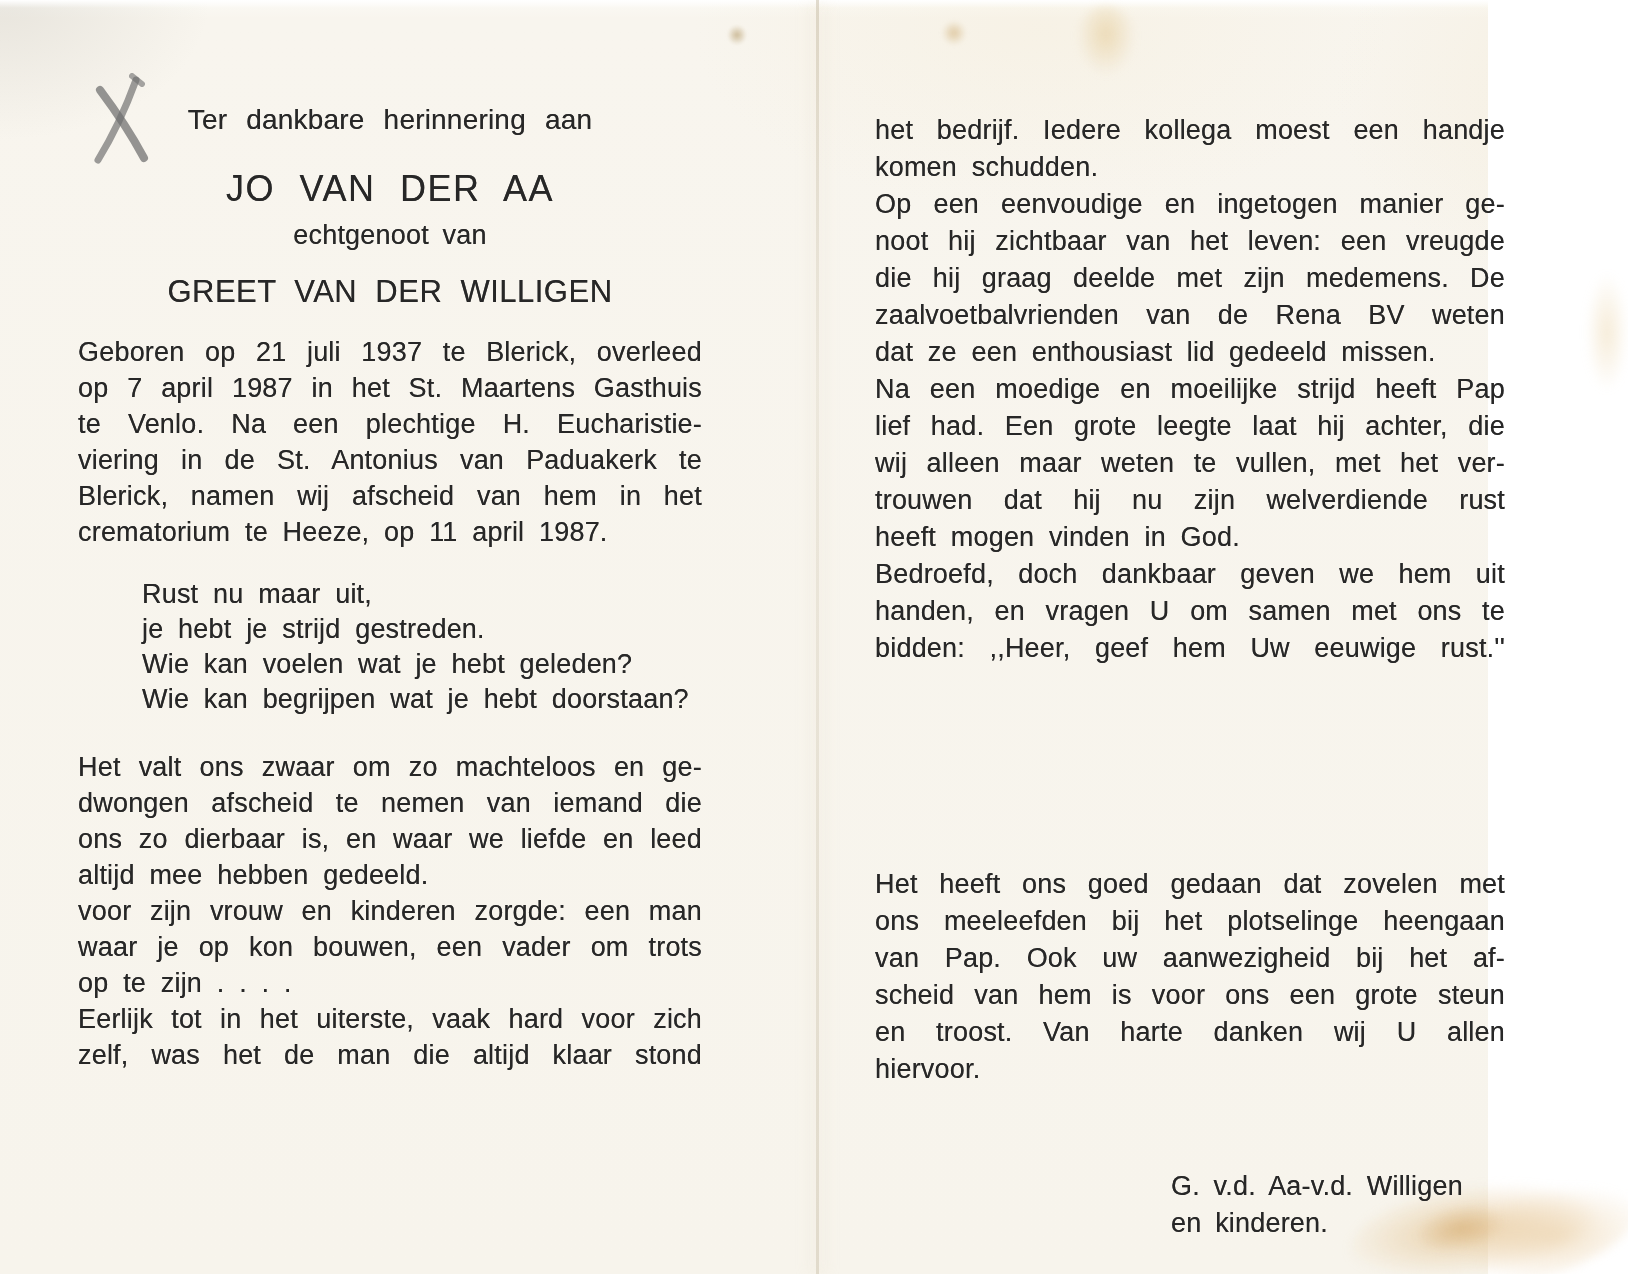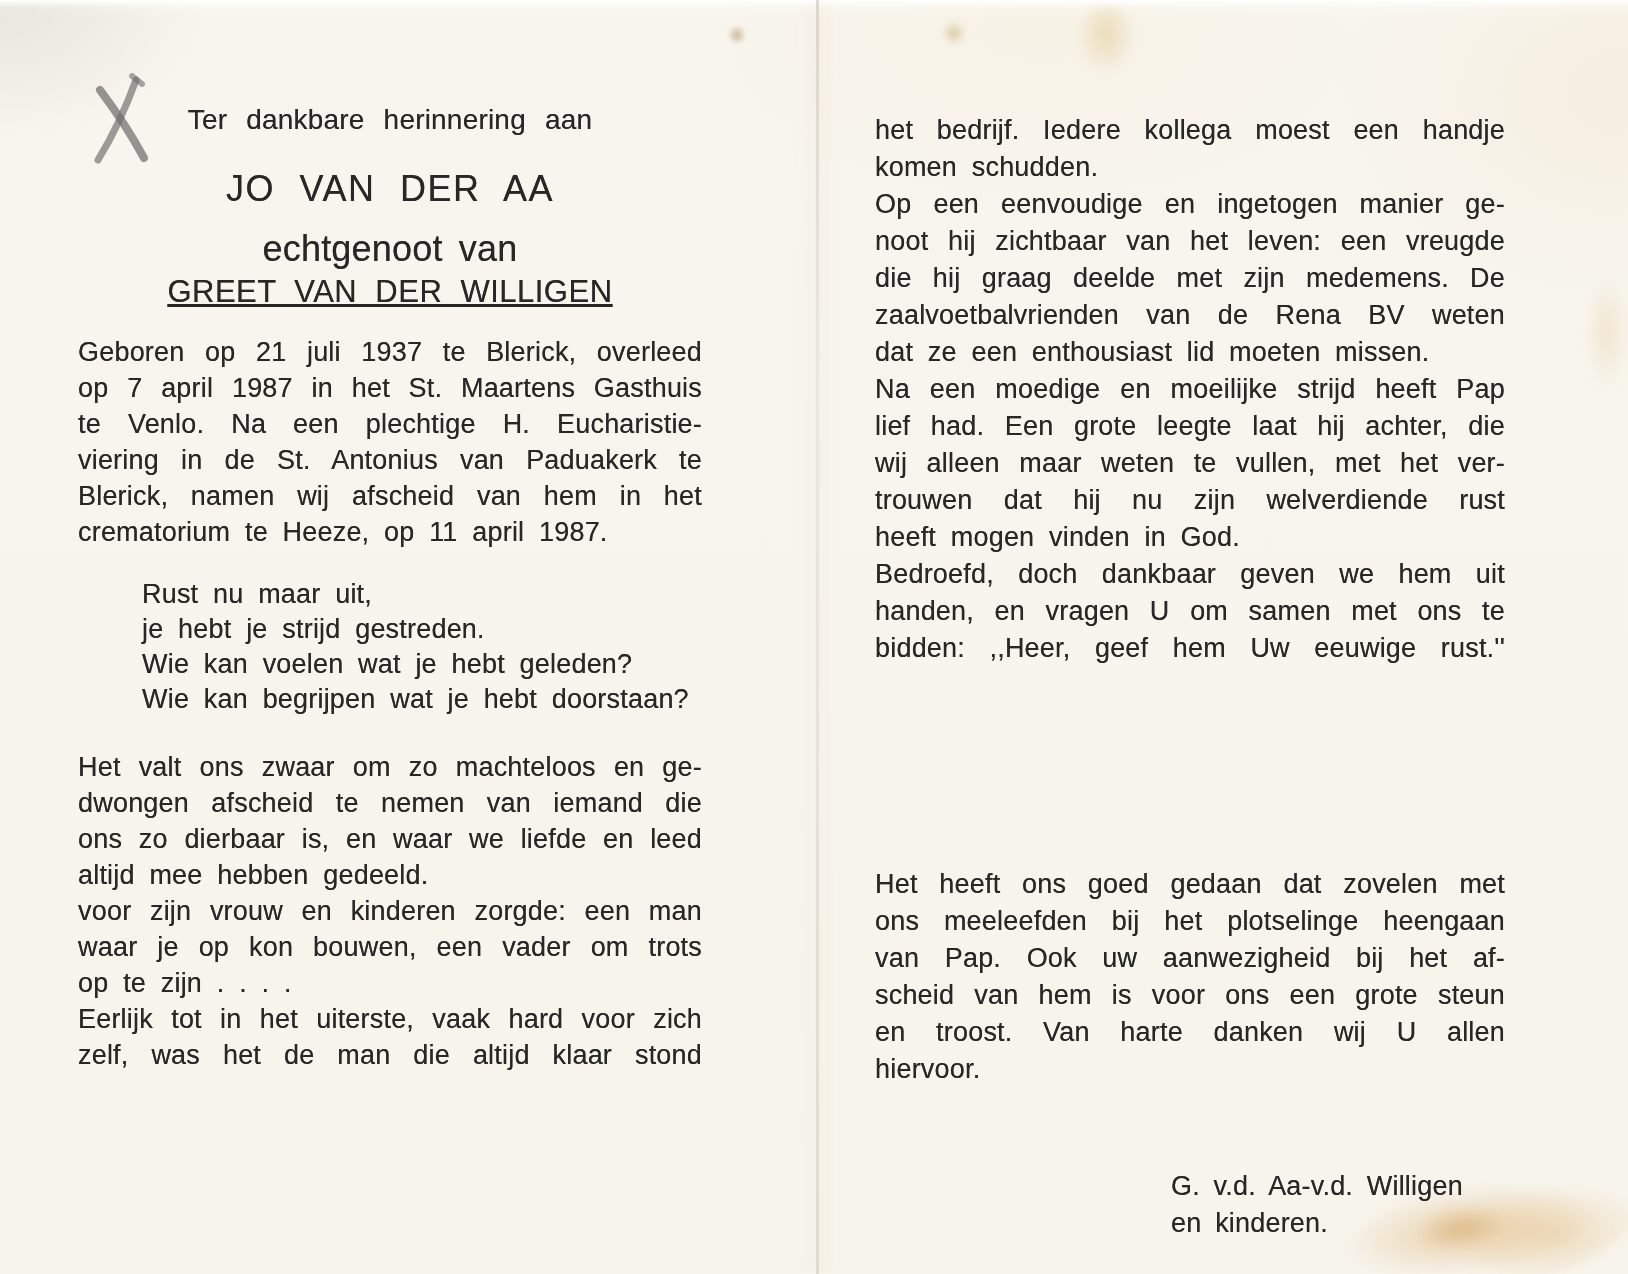--- a/index.html
+++ b/index.html
@@ -1,18 +1,18 @@
 <!DOCTYPE html>
 <html><head>
 <meta charset="utf-8">
 <style>
   html,body{margin:0;padding:0;}
   body{width:1628px;height:1274px;overflow:hidden;
        font-family:"Liberation Sans","DejaVu Sans",sans-serif;}
-  .scan{position:relative;width:1628px;height:1274px;
+  .scan{position:relative;width:1488px;height:1274px;
         background:
           radial-gradient(ellipse 300px 200px at 0px 0px, rgba(190,186,176,.28), rgba(190,186,176,0) 70%),
           radial-gradient(ellipse 420px 300px at 1628px 90px, rgba(236,214,170,.20), rgba(236,214,170,0) 70%),
           radial-gradient(ellipse 500px 260px at 1040px 30px, rgba(240,222,180,.14), rgba(240,222,180,0) 70%),
           linear-gradient(180deg,#fbfaf5 0,#f8f5ee 18px,#f7f4ec 100%);
         color:#272727;}
   .scan::before{content:"";position:absolute;left:0;top:0;width:100%;height:8px;
         background:linear-gradient(180deg,#ffffff, rgba(255,255,255,0));pointer-events:none;}
   
   .fold{position:absolute;left:816px;top:0;width:3px;height:1274px;
@@ -42,22 +42,22 @@
   .txt{position:absolute;font-size:27px;letter-spacing:.2px;word-spacing:7px;
        color:#272727;text-shadow:0 0 .6px rgba(45,45,45,.75);}
   .ln{height:36px;line-height:36px;overflow:hidden;text-align:left;white-space:nowrap;}
   .rt .ln{height:37px;line-height:37px;}
   .ln.j{text-align:justify;white-space:normal;}
   .ln.j::after{content:"";display:inline-block;width:100%;height:0;}
   
   .center{left:78px;width:624px;text-align:center;}
   .ded{top:104px;font-size:28px;word-spacing:11px;}
   .name{top:168px;font-size:36px;letter-spacing:1.5px;word-spacing:13px;}
-  .rel{top:228px;font-size:36px;word-spacing:6px;}
-  .spouse{top:274px;font-size:31px;letter-spacing:.5px;word-spacing:9px;text-decoration:underline;}
+  .rel{top:220px;font-size:27px;word-spacing:6px;}
+  .spouse{top:274px;font-size:31px;letter-spacing:.5px;word-spacing:9px;}
   
   .colL{left:78px;width:624px;}
   .colR{left:875px;width:630px;}
   .p1{top:334px;}
   .poem{top:577px;}
   .poem .ln{height:35px;line-height:35px;padding-left:64px;}
   .p2{top:749px;}
   .rp1{top:112px;}
   .rp2{top:866px;}
   .sig{top:1168px;}
@@ -119,21 +119,21 @@
   </div>
 
   <div class="rt">
     <div class="txt colR rp1">
       <div class="ln j">het bedrijf. Iedere kollega moest een handje</div>
       <div class="ln">komen schudden.</div>
       <div class="ln j">Op een eenvoudige en ingetogen manier ge-</div>
       <div class="ln j">noot hij zichtbaar van het leven: een vreugde</div>
       <div class="ln j">die hij graag deelde met zijn medemens. De</div>
       <div class="ln j">zaalvoetbalvrienden van de Rena BV weten</div>
-      <div class="ln">dat ze een enthousiast lid moeten missen.</div>
+      <div class="ln">dat ze een enthousiast lid gedeeld missen.</div>
       <div class="ln j">Na een moedige en moeilijke strijd heeft Pap</div>
       <div class="ln j">lief had. Een grote leegte laat hij achter, die</div>
       <div class="ln j">wij alleen maar weten te vullen, met het ver-</div>
       <div class="ln j">trouwen dat hij nu zijn welverdiende rust</div>
       <div class="ln">heeft mogen vinden in God.</div>
       <div class="ln j">Bedroefd, doch dankbaar geven we hem uit</div>
       <div class="ln j">handen, en vragen U om samen met ons te</div>
       <div class="ln j">bidden: ,,Heer, geef hem Uw eeuwige rust.''</div>
     </div>
 

